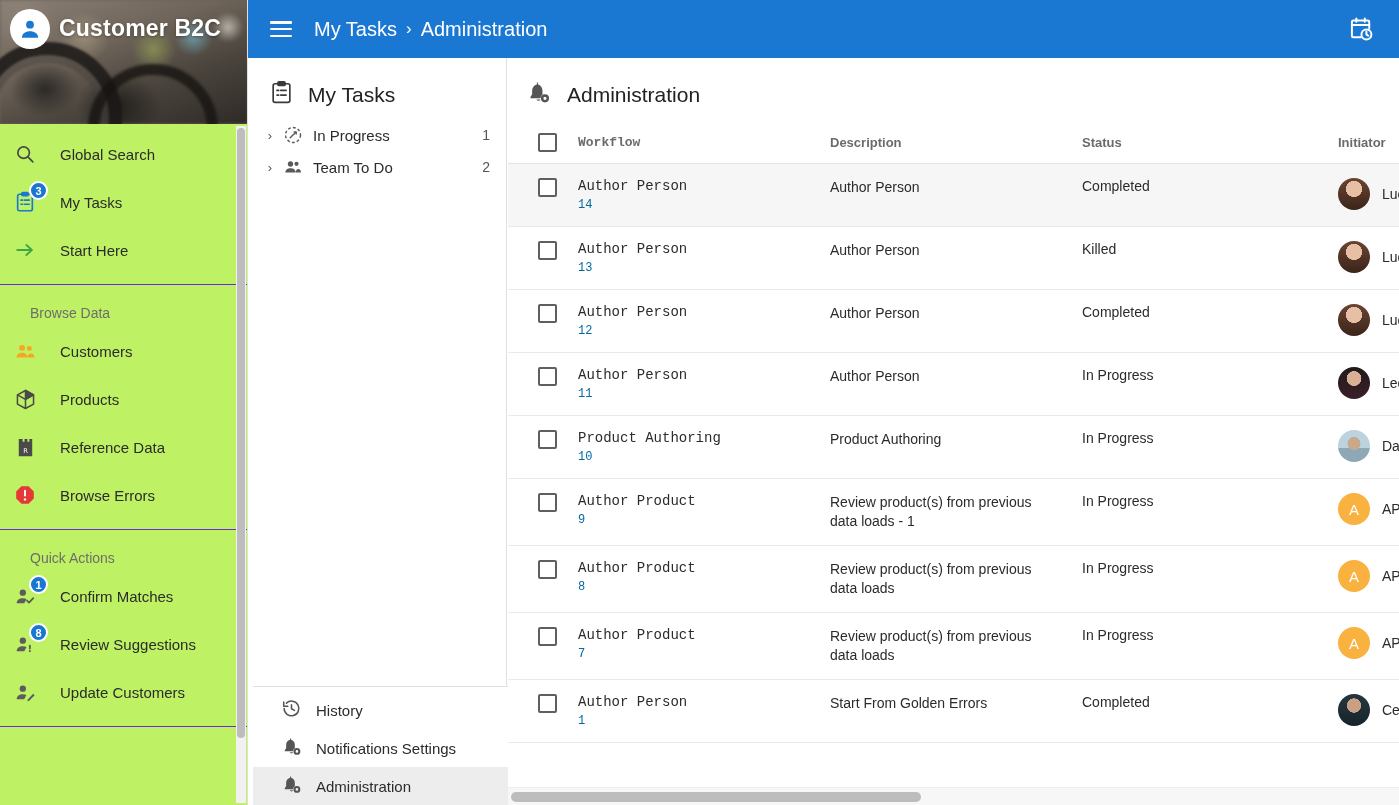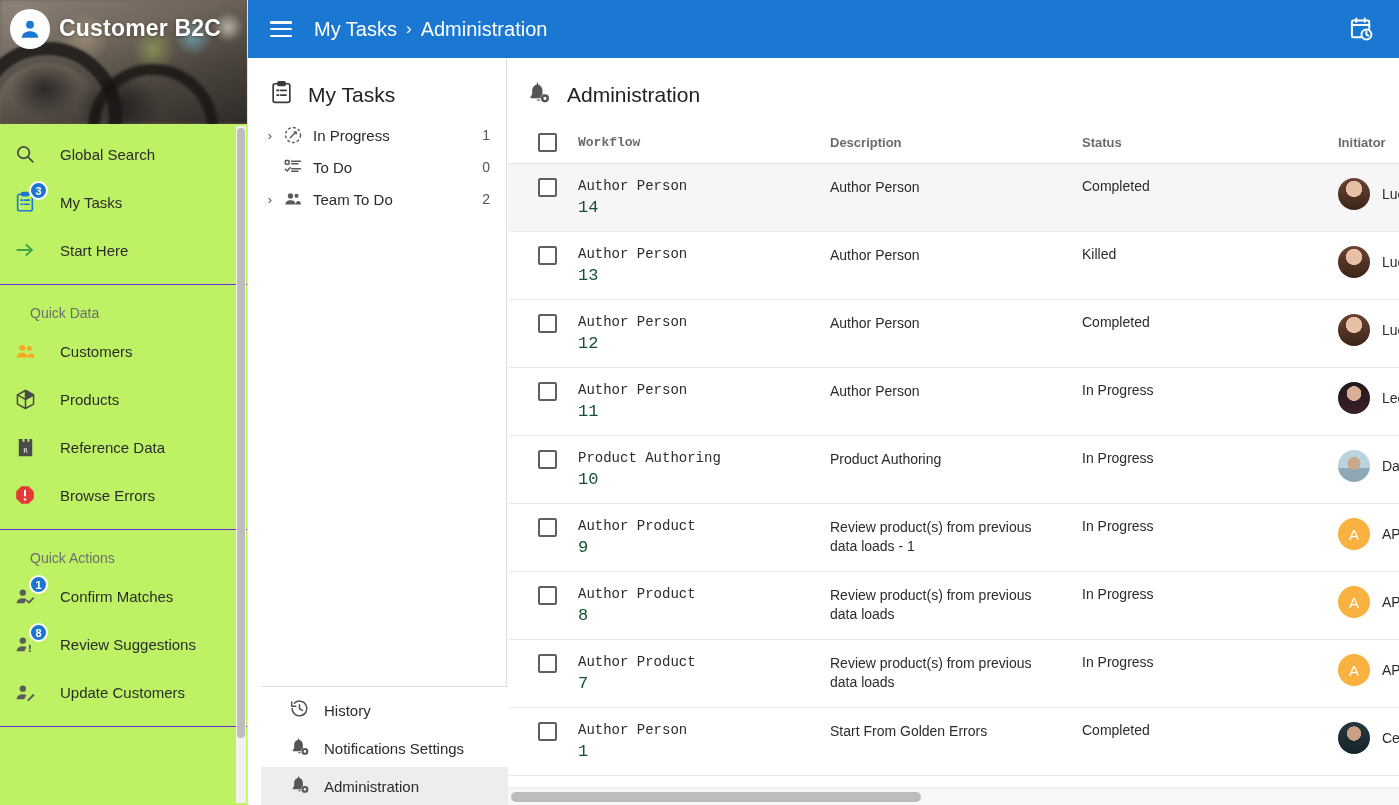--- a/index.html
+++ b/index.html
@@ -127,21 +127,21 @@
   .tt-header-label { font-size: 21px; color: #222; margin-left: 14px; font-weight: normal; }
   .tt-row {
     display: flex; align-items: center; height: 32px;
     padding-left: 12px; cursor: pointer; position: relative;
   }
   .tt-chev { width: 18px; min-width: 18px; color: #555; font-size: 13px; display: flex; align-items:center; justify-content:center; }
   .tt-ico { width: 28px; min-width: 28px; display:flex; align-items:center; justify-content:center; }
   .tt-label { font-size: 15px; color: #2b2b2b; margin-left: 6px; }
   .tt-count { position: absolute; right: 16px; font-size: 14px; color: #555; }
   .tt-bottom {
-    position: absolute; left: 12px; bottom: 0; width: 258px;
+    position: absolute; left: 4px; bottom: 0; width: 258px;
     border-top: 1px solid #e0e0e0; background: #fff; padding-top: 4px;
   }
   .tt-baction {
     display: flex; align-items: center; height: 38px;
     padding-left: 28px; cursor: pointer;
   }
   .tt-baction.active { background: #ededed; }
   .tt-baction-label { font-size: 15px; color: #2b2b2b; margin-left: 14px; }
 
   
@@ -169,21 +169,21 @@
   .col-chk { width: 70px; padding-left: 30px !important; }
   .col-wf  { width: 252px; font-family: Liberation Mono, monospace; }
   .col-desc{ width: 252px; padding-right: 26px !important; }
   .col-st  { width: 256px; }
   .col-init{ width: 290px; }
   .chk {
     width: 19px; height: 19px; border: 2px solid #5f5f5f;
     border-radius: 2px; background: #fff; cursor: pointer; display: block;
   }
   .wf-name { line-height: 17px; }
-  .wf-id { font-size: 17px; color: #14532d; margin-top: 3px; }
+  .wf-id { font-size: 12px; color: #0369a1; margin-top: 3px; }
   .desc-txt { line-height: 19px; }
   .init-cell { display: flex; align-items: center; }
   .avatar {
     width: 32px; min-width: 32px; height: 32px; border-radius: 50%;
     margin-right: 12px; overflow: hidden;
     display: flex; align-items: center; justify-content: center;
     font-size: 15px; color: #fff; font-weight: normal;
   }
   .init-name { font-size: 14px; color: #2b2b2b; white-space: nowrap; }
 
@@ -252,21 +252,21 @@
               <line x1="3.5" y1="12" x2="19" y2="12"></line>
                 <polyline points="13.5,6.5 19.5,12 13.5,17.5"></polyline>
             </svg>
           </span>
           <span class="sb-label">Start Here</span>
         </div>
 
       </div>
 
       <div class="sb-group">
-        <div class="sb-heading">Quick Data</div>
+        <div class="sb-heading">Browse Data</div>
 
         <div class="sb-item">
           <span class="sb-ico">
             <svg width="23" height="23" viewBox="0 0 24 24" fill="#f5a623">
               <circle cx="8.4" cy="8.2" r="3.1"></circle>
                 <circle cx="16" cy="8.8" r="2.6"></circle>
               <path d="M2.6 18.2c0-3 2.6-4.8 5.8-4.8s5.8 1.8 5.8 4.8z"></path>
               <path d="M14.2 18.2c0-2.6 1.3-4.2 3.6-4.2 2 0 3.6 1.4 3.6 4.2z"></path>
             </svg>
           </span>
@@ -400,35 +400,20 @@
         <svg width="20" height="20" viewBox="0 0 24 24" fill="none" stroke="#5a5a5a" stroke-width="1.7">
           <circle cx="12" cy="12" r="9" stroke-dasharray="3.4 2.6"></circle>
           <path d="M8.6 15.4 15.4 8.6" stroke-linecap="round"></path>
           <path d="M13.4 8.4h2.4v2.4" stroke-linecap="round" stroke-linejoin="round"></path>
         </svg>
       </span>
       <span class="tt-label">In Progress</span>
       <span class="tt-count">1</span>
     </div>
 
-    <div class="tt-row">
-      <span class="tt-chev"></span>
-      <span class="tt-ico">
-        <svg width="20" height="20" viewBox="0 0 24 24" fill="none" stroke="#5a5a5a" stroke-width="1.8" stroke-linecap="round">
-          <rect x="2.8" y="4.2" width="4.4" height="4.4" rx=".8"></rect>
-          <line x1="10.4" y1="5.2" x2="21" y2="5.2"></line>
-          <line x1="10.4" y1="8.2" x2="18" y2="8.2"></line>
-          <polyline points="2.8,14.6 5,16.8 8.4,12.8" stroke-linejoin="round"></polyline>
-          <line x1="10.4" y1="14" x2="21" y2="14"></line>
-          <line x1="10.4" y1="17.2" x2="18" y2="17.2"></line>
-        </svg>
-      </span>
-      <span class="tt-label">To Do</span>
-      <span class="tt-count">0</span>
-    </div>
 
     <div class="tt-row">
       <span class="tt-chev">›</span>
       <span class="tt-ico">
         <svg width="20" height="20" viewBox="0 0 24 24" fill="#5a5a5a">
           <circle cx="9" cy="8.4" r="3.2"></circle>
             <circle cx="16.2" cy="8.2" r="2.5"></circle>
           <path d="M2.8 18.6c0-3.2 2.8-5 6.2-5s6.2 1.8 6.2 5z"></path>
           <path d="M15.3 18.6c0-2.6 1.1-4.2 3.2-4.2 1.9 0 3 1.5 3 4.2z"></path>
         </svg>

